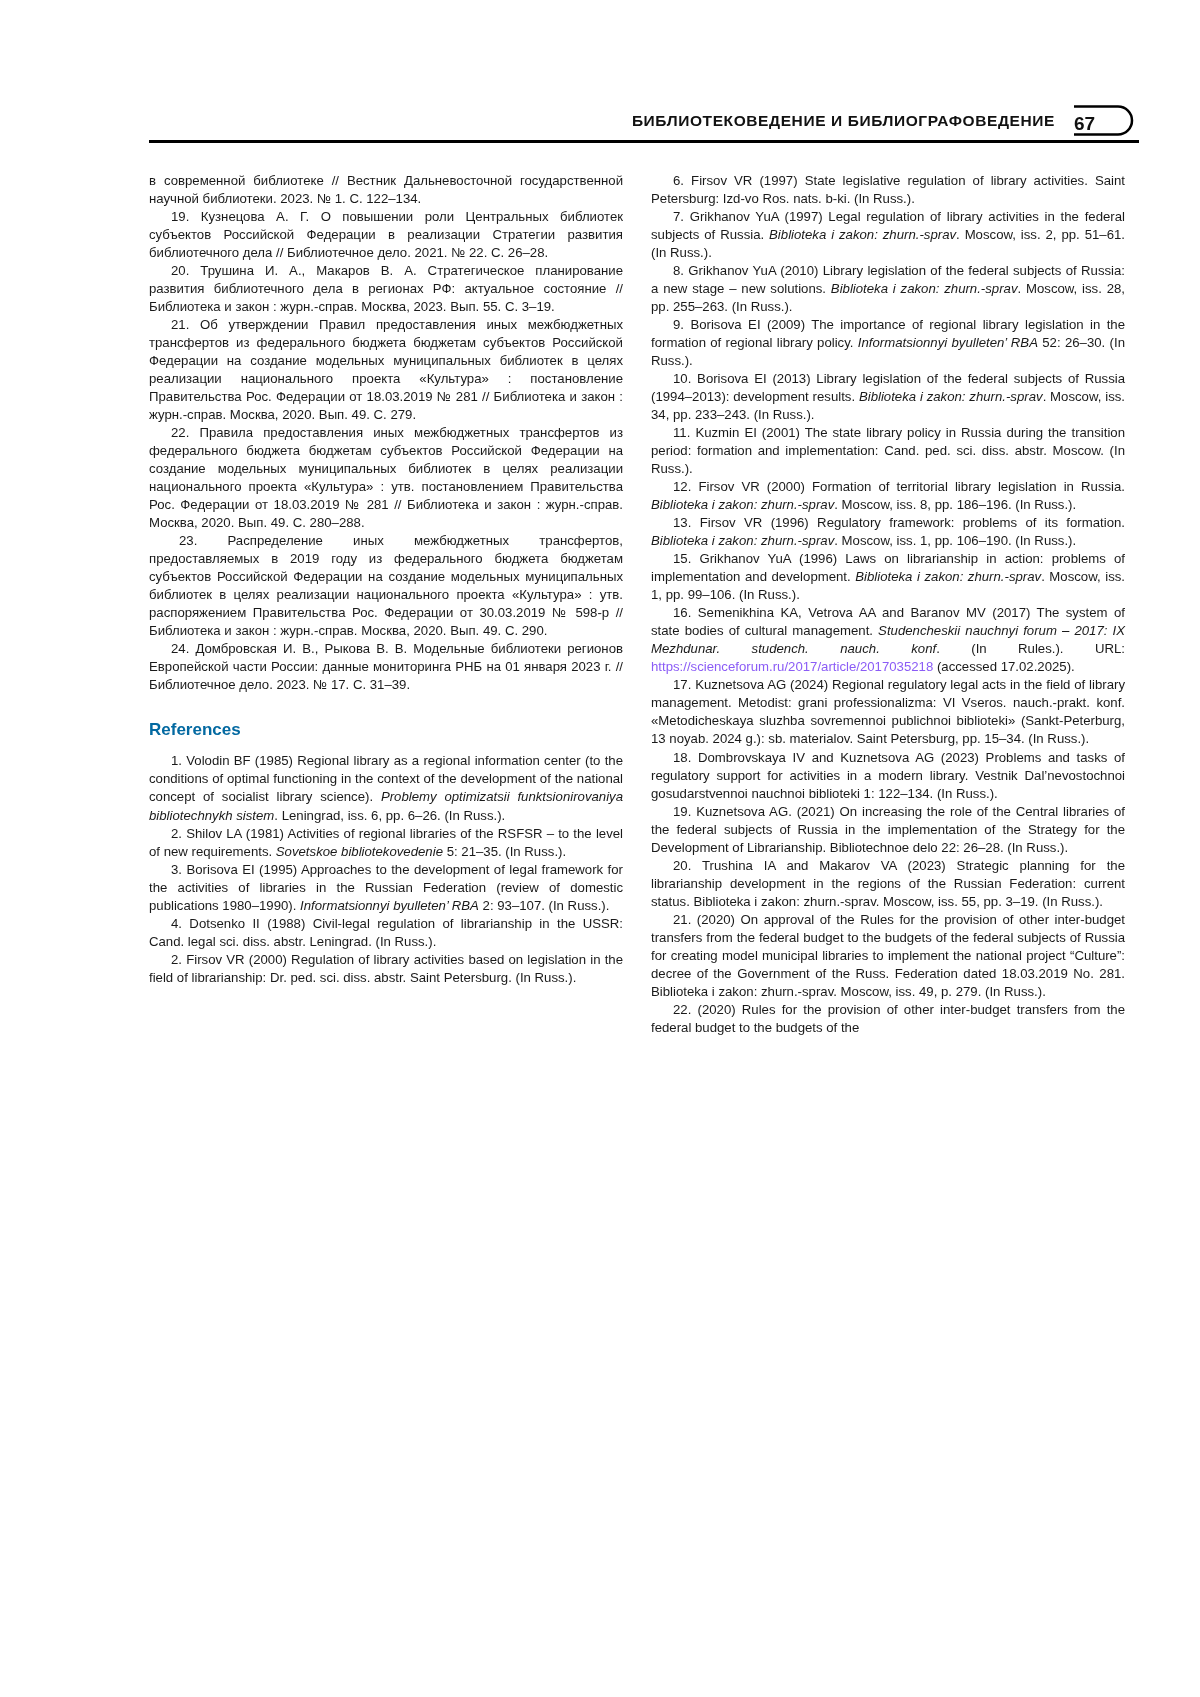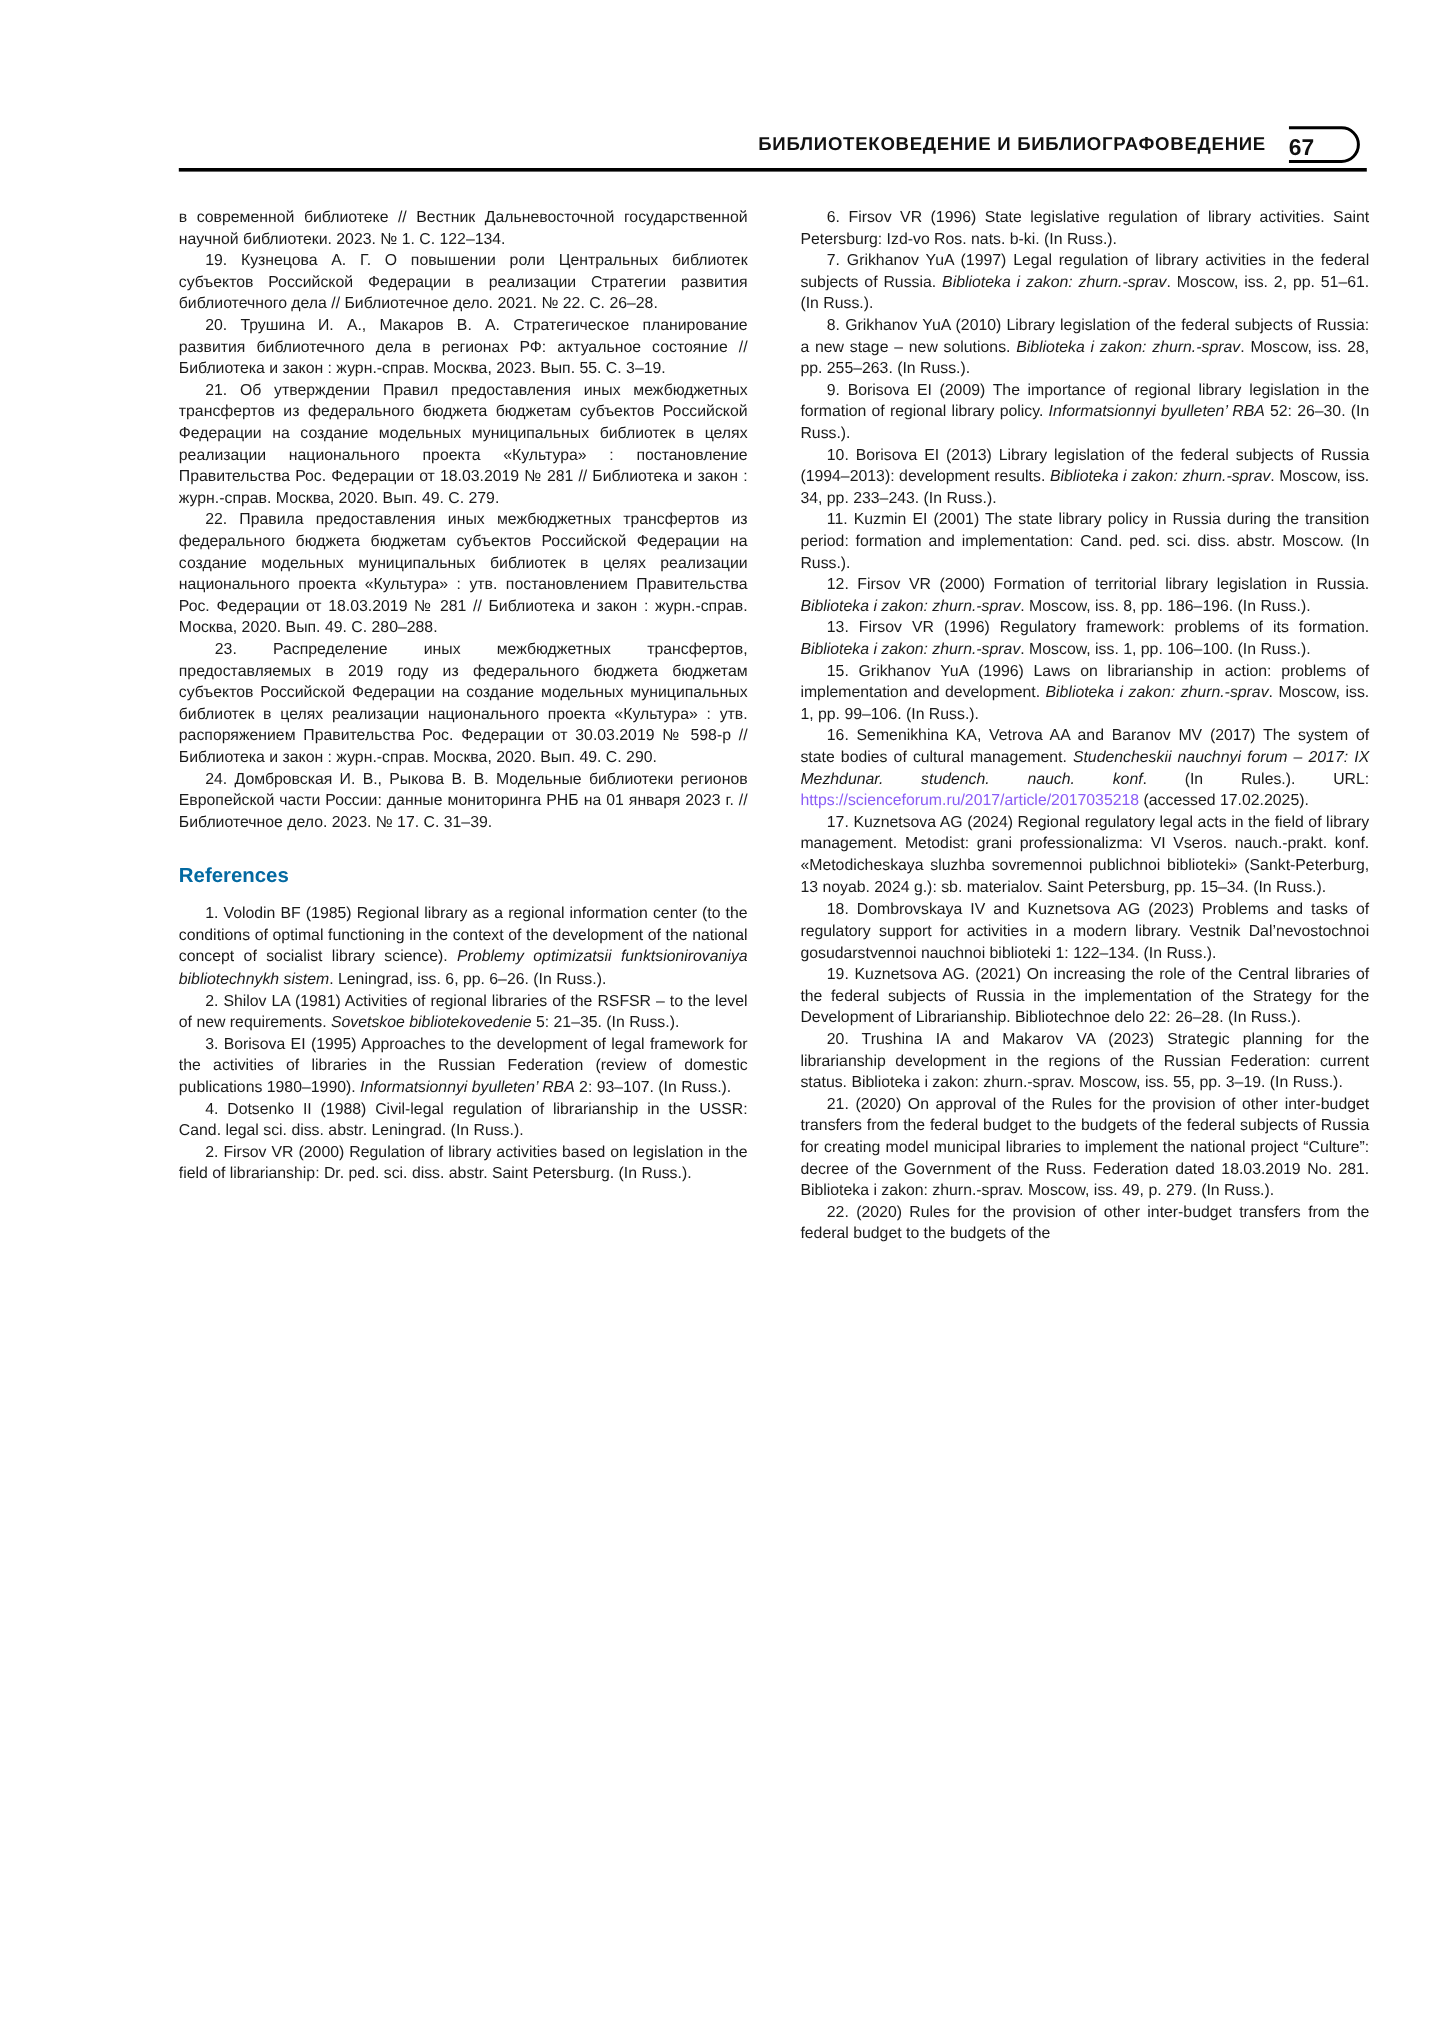--- a/index.html
+++ b/index.html
@@ -63,21 +63,21 @@
     top: 9px;
     width: 56px;
     text-align: left;
     font-size: 19px;
     font-weight: 700;
     color: #111;
   }
   
   .columns {
     display: flex;
-    gap: 44px;
+    gap: 28px;
     align-items: flex-start;
   }
   .col {
     width: 474px;
     flex: 0 0 474px;
   }
   p.para {
     margin: 0;
     font-size: 13.2px;
     line-height: 1.365;
@@ -135,28 +135,28 @@
         <p class="para indent"><span>1. Volodin BF (1985) Regional library as a regional information center (to the conditions of optimal functioning in the context of the development of the national concept of socialist library science). </span><span class="it">Problemy optimizatsii funktsionirovaniya bibliotechnykh sistem</span><span>. Leningrad, iss. 6, pp. 6–26. (In Russ.).</span></p>
         <p class="para indent"><span>2. Shilov LA (1981) Activities of regional libraries of the RSFSR – to the level of new requirements. </span><span class="it">Sovetskoe bibliotekovedenie</span><span> 5: 21–35. (In Russ.).</span></p>
         <p class="para indent"><span>3. Borisova EI (1995) Approaches to the development of legal framework for the activities of libraries in the Russian Federation (review of domestic publications 1980–1990). </span><span class="it">Informatsionnyi byulleten’ RBA</span><span> 2: 93–107. (In Russ.).</span></p>
         <p class="para indent"><span>4. Dotsenko II (1988) Civil-legal regulation of librarianship in the USSR: Cand. legal sci. diss. abstr. Leningrad. (In Russ.).</span></p>
         <p class="para indent"><span>2. Firsov VR (2000) Regulation of library activities based on legislation in the field of librarianship: Dr. ped. sci. diss. abstr. Saint Petersburg. (In Russ.).</span></p>
       </div>
     </div>
 
     <div class="col">
       <div>
-        <p class="para indent"><span>6. Firsov VR (1996) State legislative regulation of library activities. Saint Petersburg: Izd-vo Ros. nats. b-ki. (In Russ.).</span></p>
+        <p class="para indent"><span>6. Firsov VR (1997) State legislative regulation of library activities. Saint Petersburg: Izd-vo Ros. nats. b-ki. (In Russ.).</span></p>
         <p class="para indent"><span>7. Grikhanov YuA (1997) Legal regulation of library activities in the federal subjects of Russia. </span><span class="it">Biblioteka i zakon: zhurn.-sprav</span><span>. Moscow, iss. 2, pp. 51–61. (In Russ.).</span></p>
         <p class="para indent"><span>8. Grikhanov YuA (2010) Library legislation of the federal subjects of Russia: a new stage – new solutions. </span><span class="it">Biblioteka i zakon: zhurn.-sprav</span><span>. Moscow, iss. 28, pp. 255–263. (In Russ.).</span></p>
         <p class="para indent"><span>9. Borisova EI (2009) The importance of regional library legislation in the formation of regional library policy. </span><span class="it">Informatsionnyi byulleten’ RBA</span><span> 52: 26–30. (In Russ.).</span></p>
         <p class="para indent"><span>10. Borisova EI (2013) Library legislation of the federal subjects of Russia (1994–2013): development results. </span><span class="it">Biblioteka i zakon: zhurn.-sprav</span><span>. Moscow, iss. 34, pp. 233–243. (In Russ.).</span></p>
         <p class="para indent"><span>11. Kuzmin EI (2001) The state library policy in Russia during the transition period: formation and implementation: Cand. ped. sci. diss. abstr. Moscow. (In Russ.).</span></p>
         <p class="para indent"><span>12. Firsov VR (2000) Formation of territorial library legislation in Russia. </span><span class="it">Biblioteka i zakon: zhurn.-sprav</span><span>. Moscow, iss. 8, pp. 186–196. (In Russ.).</span></p>
-        <p class="para indent"><span>13. Firsov VR (1996) Regulatory framework: problems of its formation. </span><span class="it">Biblioteka i zakon: zhurn.-sprav</span><span>. Moscow, iss. 1, pp. 106–100. (In Russ.).</span></p>
+        <p class="para indent"><span>13. Firsov VR (1996) Regulatory framework: problems of its formation. </span><span class="it">Biblioteka i zakon: zhurn.-sprav</span><span>. Moscow, iss. 1, pp. 106–190. (In Russ.).</span></p>
         <p class="para indent"><span>15. Grikhanov YuA (1996) Laws on librarianship in action: problems of implementation and development. </span><span class="it">Biblioteka i zakon: zhurn.-sprav</span><span>. Moscow, iss. 1, pp. 99–106. (In Russ.).</span></p>
         <p class="para indent"><span>16. Semenikhina KA, Vetrova AA and Baranov MV (2017) The system of state bodies of cultural management. </span><span class="it">Studencheskii nauchnyi forum – 2017: IX Mezhdunar. studench. nauch. konf</span><span>. (In Rules.). URL: </span><span class="lnk">https://scienceforum.ru/2017/article/2017035218</span><span> (accessed 17.02.2025).</span></p>
         <p class="para indent"><span>17. Kuznetsova AG (2024) Regional regulatory legal acts in the field of library management. Metodist: grani professionalizma: VI Vseros. nauch.-prakt. konf. «Metodicheskaya sluzhba sovremennoi publichnoi biblioteki» (Sankt-Peterburg, 13 noyab. 2024 g.): sb. materialov. Saint Petersburg, pp. 15–34. (In Russ.).</span></p>
         <p class="para indent"><span>18. Dombrovskaya IV and Kuznetsova AG (2023) Problems and tasks of regulatory support for activities in a modern library. Vestnik Dal’nevostochnoi gosudarstvennoi nauchnoi biblioteki 1: 122–134. (In Russ.).</span></p>
         <p class="para indent"><span>19. Kuznetsova AG. (2021) On increasing the role of the Central libraries of the federal subjects of Russia in the implementation of the Strategy for the Development of Librarianship. Bibliotechnoe delo 22: 26–28. (In Russ.).</span></p>
         <p class="para indent"><span>20. Trushina IA and Makarov VA (2023) Strategic planning for the librarianship development in the regions of the Russian Federation: current status. Biblioteka i zakon: zhurn.-sprav. Moscow, iss. 55, pp. 3–19. (In Russ.).</span></p>
         <p class="para indent"><span>21. (2020) On approval of the Rules for the provision of other inter-budget transfers from the federal budget to the budgets of the federal subjects of Russia for creating model municipal libraries to implement the national project “Culture”: decree of the Government of the Russ. Federation dated 18.03.2019 No. 281. Biblioteka i zakon: zhurn.-sprav. Moscow, iss. 49, p. 279. (In Russ.).</span></p>
         <p class="para indent"><span>22. (2020) Rules for the provision of other inter-budget transfers from the federal budget to the budgets of the</span></p>
       </div>
     </div>

